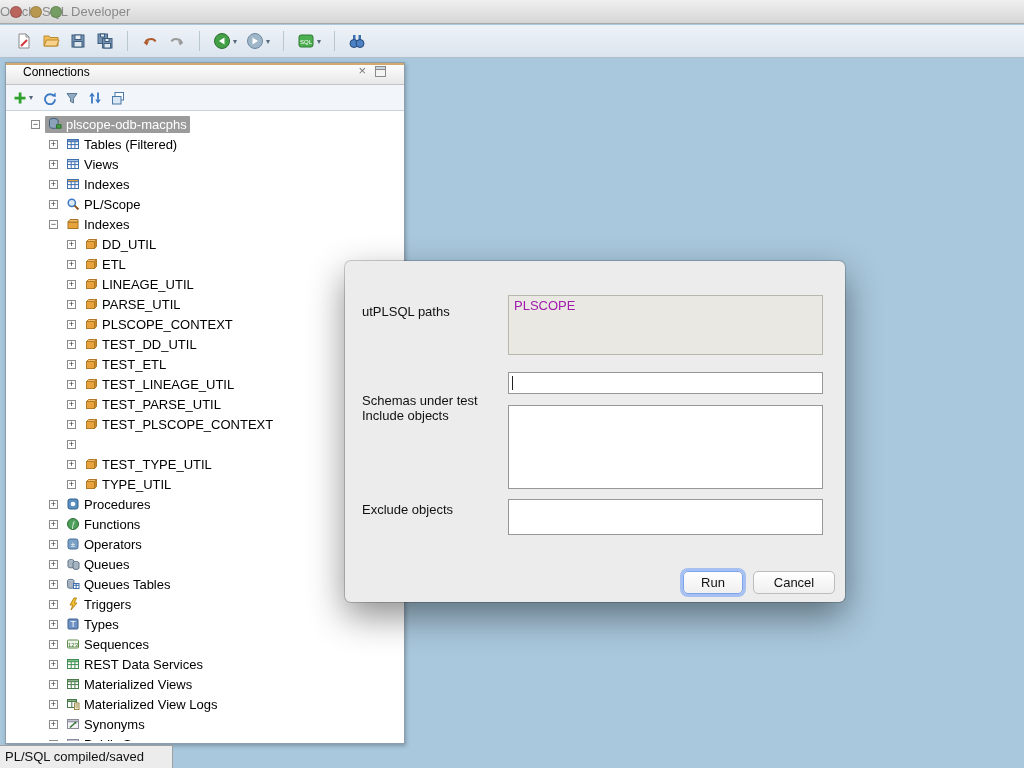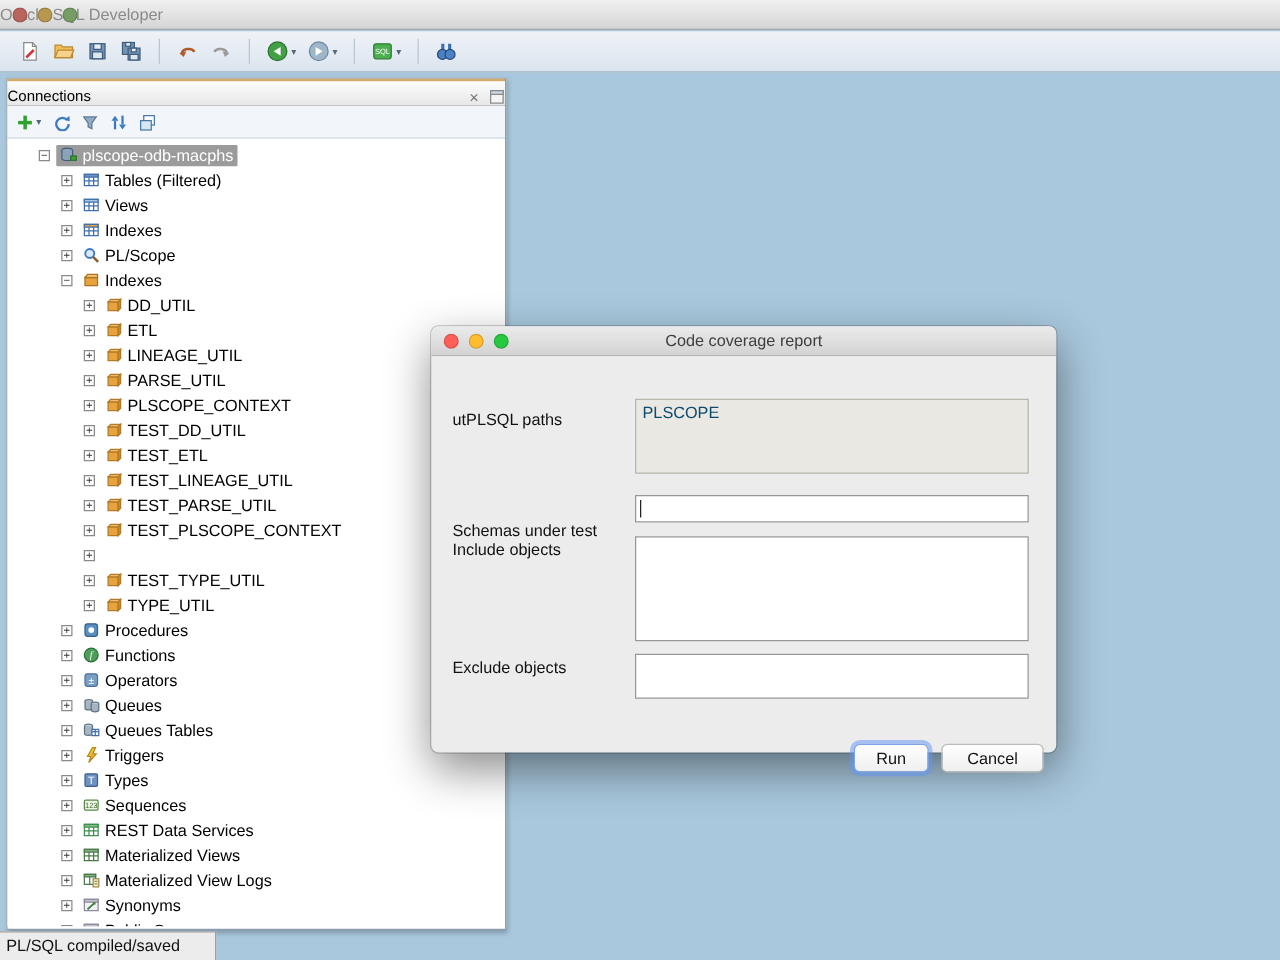--- a/index.html
+++ b/index.html
@@ -17,21 +17,21 @@
     background:linear-gradient(#eff3f8,#dbe4ee);border-bottom:1px solid #b2bfca;
     display:flex;align-items:center;padding-left:12px;gap:3px}
   .tb-btn{height:26px;display:inline-flex;align-items:center;padding:0 3px;gap:1px;border-radius:3px}
   .tb-sep{width:1px;height:20px;background:#b9c5cf;margin:0 7px}
   .caret{font-size:8px;color:#56677a;margin-left:1px}
 
   .panel{position:absolute;left:5px;top:62px;width:400px;height:682px;background:#fff;
     border:1px solid #8c9eae;box-shadow:1px 2px 4px rgba(0,0,0,.25)}
   .panel-header{height:22px;background:linear-gradient(#fdfdfd,#e7e7e7);
     border-top:2px solid #d3aa6e;border-bottom:1px solid #c2c2c2;
-    display:flex;align-items:flex-end;padding:0 0;font-size:12px;gap:6px}
+    display:flex;align-items:flex-start;padding:0 17px;font-size:12px;gap:6px}
   .panel-title{flex:1;color:#000}
   .panel-close{font-size:13px;color:#777;line-height:12px;padding:0 2px;cursor:default}
   .panel-toolbar{height:26px;background:#f2f6fa;border-bottom:1px solid #c8d3dd;
     display:flex;align-items:center;padding-left:7px;gap:9px}
   .pt-btn{display:inline-flex;align-items:center;gap:1px}
 
   .tree{height:630px;overflow:hidden;background:#fff;padding-top:3px}
   .tree-row{height:20px;display:flex;align-items:center;font-size:13px;color:#000;white-space:nowrap}
   .expander{width:9px;height:9px;border:1px solid #8a8a8a;background:#fff;font-size:9px;
     line-height:7px;text-align:center;color:#333;flex:none;margin-right:5px}
@@ -47,21 +47,21 @@
     background:#ececec;box-shadow:0 14px 36px rgba(0,0,0,.45),0 0 0 1px rgba(0,0,0,.18)}
   .dialog-titlebar{height:24px;border-radius:6px 6px 0 0;
     background:linear-gradient(#ebebeb,#d3d3d3);border-bottom:1px solid #b5b5b5;
     position:relative;display:flex;align-items:center;justify-content:center;
     font-size:13px;color:#3d3d3d}
   .dialog-lights{position:absolute;left:10px;top:6px;display:flex;gap:8px}
   .dialog-body{position:relative;height:384px}
   .dlg-label{position:absolute;left:17px;font-size:13px;color:#111}
   .dlg-field{position:absolute;left:163px;width:315px;border:1px solid #979797;font-size:13px;
     font-family:"Liberation Sans",sans-serif;background:#fff;padding:2px 5px;resize:none;outline:none}
-  .disabled-area{background:#e9e8e2;border-color:#b8b7ab;color:#0c4a6e}
+  .disabled-area{background:#e9e8e2;border-color:#b8b7ab;color:#a21caf}
   .text-caret{position:absolute;left:167px;top:115px;width:1px;height:14px;background:#222}
   .dlg-btn{position:absolute;top:310px;height:23px;border:1px solid #bcbcbc;border-radius:5px;
     background:linear-gradient(#ffffff,#efefef);font-size:13px;text-align:center;line-height:21px;color:#111}
   .run-btn{left:338px;width:60px;box-shadow:0 0 0 3px rgba(95,150,245,.5);border-color:#7da4ea}
   .cancel-btn{left:408px;width:82px}
 </style>
 </head>
 <body>
 
 <div class="titlebar">
@@ -612,28 +612,20 @@
         </span>
       </div>
     </div>
 </div>
 
 <div class="statusbar">
   <span>PL/SQL compiled/saved</span>
 </div>
 
 <div class="dialog">
-  <div class="dialog-titlebar">
-    <span class="dialog-lights">
-      <span class="light" style="background: rgb(255, 95, 87);"></span>
-      <span class="light" style="background: rgb(254, 188, 46);"></span>
-      <span class="light" style="background: rgb(40, 200, 64);"></span>
-    </span>
-    <span>Code coverage report</span>
-  </div>
   <div class="dialog-body">
     <label class="dlg-label" style="top:43px">utPLSQL paths</label>
     <textarea class="dlg-field disabled-area" style="top: 34px; height: 60px;" readonly="">PLSCOPE</textarea>
 
     <label class="dlg-label" style="top:132px">Schemas under test</label>
     <input class="dlg-field" style="top: 111px; height: 22px;" type="text" value="">
     <span class="text-caret"></span>
 
     <label class="dlg-label" style="top:147px">Include objects</label>
     <textarea class="dlg-field" style="top: 144px; height: 84px;"></textarea>

